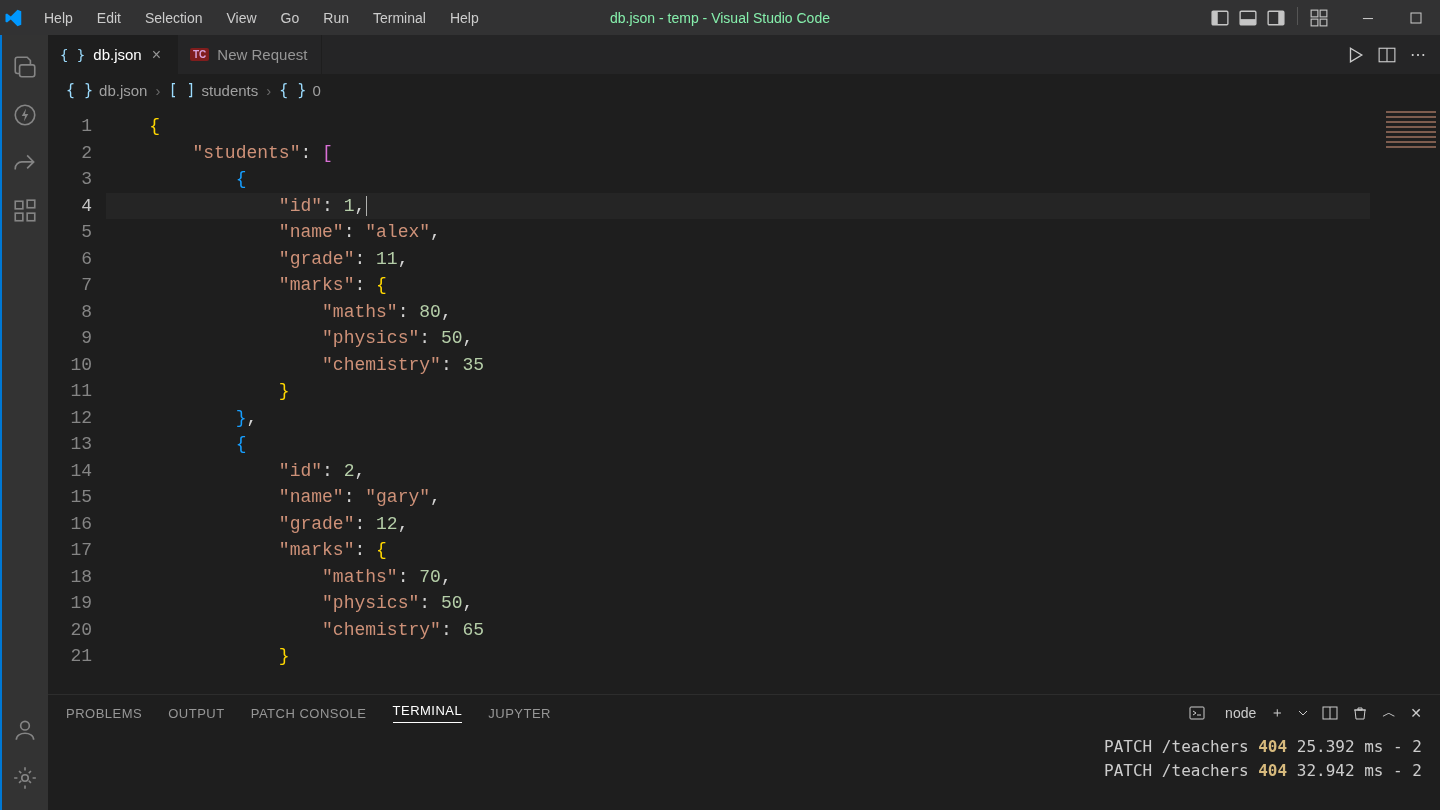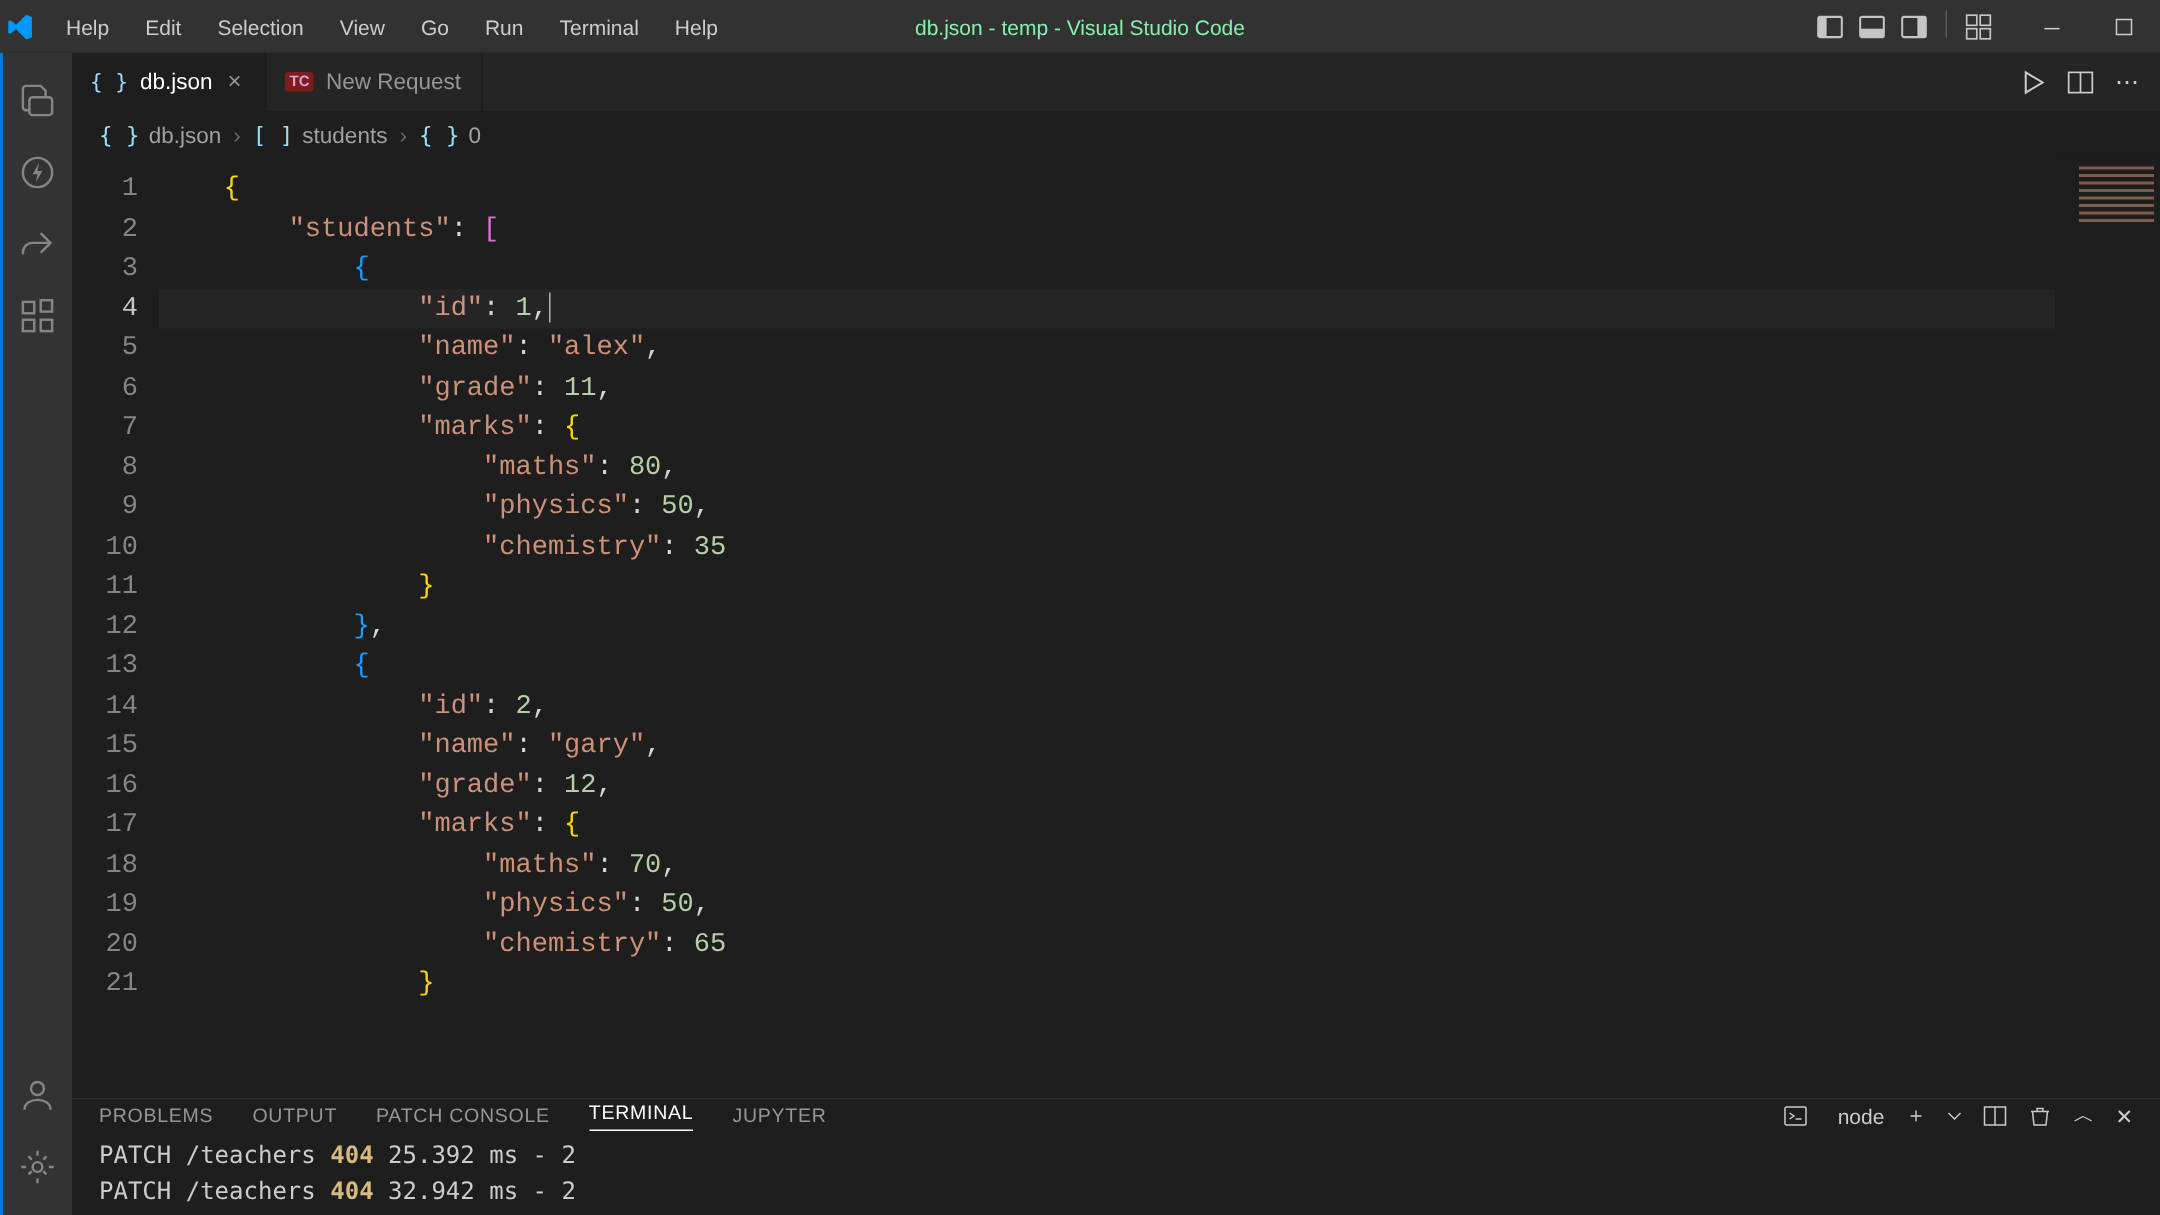--- a/index.html
+++ b/index.html
@@ -75,27 +75,27 @@
   .s  { color:#ce9178; }   
   .n  { color:#b5cea8; }   
   .br { color:#ffd700; }   
   .br2{ color:#da70d6; }   
   .br3{ color:#179fff; }   
   .cursor { display:inline-block; width:1px; height:20px; background:#aeafad; vertical-align:middle; margin-left:1px;}
   .minimap { width:70px; background:#1e1e1e; position:relative;}
   .mm-top { position:absolute; top:6px; right:4px; width:50px;}
   .mm-line { height:2px; background:#ce9178; margin-bottom:3px; opacity:.55;}
   
-  .panel { height:78px; border-top:1px solid #2d2d2d; background:#1e1e1e; display:flex; flex-direction:column; font-size:14px;}
+  .panel { height:116px; border-top:1px solid #2d2d2d; background:#1e1e1e; display:flex; flex-direction:column; font-size:14px;}
   .panel-tabs { height:36px; display:flex; align-items:center; gap:26px; padding:0 18px;}
   .ptab { color:#969696; cursor:pointer; font-size:13px; letter-spacing:.5px;}
   .ptab.active { color:#ffffff; border-bottom:1px solid #fff; padding-bottom:4px;}
   .panel-right { margin-left:auto; display:flex; align-items:center; gap:14px; color:#cccccc;}
   .pr-item { display:flex; align-items:center; gap:20px; cursor:pointer;}
-  .terminal-body { flex:1; padding:4px 18px; font-family: Consolas, monospace; font-size:16px; color:#cccccc; line-height:24px;}
+  .terminal-body { flex:1; padding:4px 18px; font-family: Consolas, monospace; font-size:16px; color:#cccccc; line-height:24px;text-align:right;}
   .t-method { color:#cccccc;}
   .t-path { color:#cccccc;}
   .t-status { color:#d7ba7d; font-weight:bold;}
   .t-time { color:#cccccc;}
   svg { display:block; }
   .tc-badge { background:#7f1d1d; color:#d9a0d9; font-size:10px; font-weight:bold; padding:1px 3px; border-radius:2px;}
 </style>
 </head>
 <body>
 

